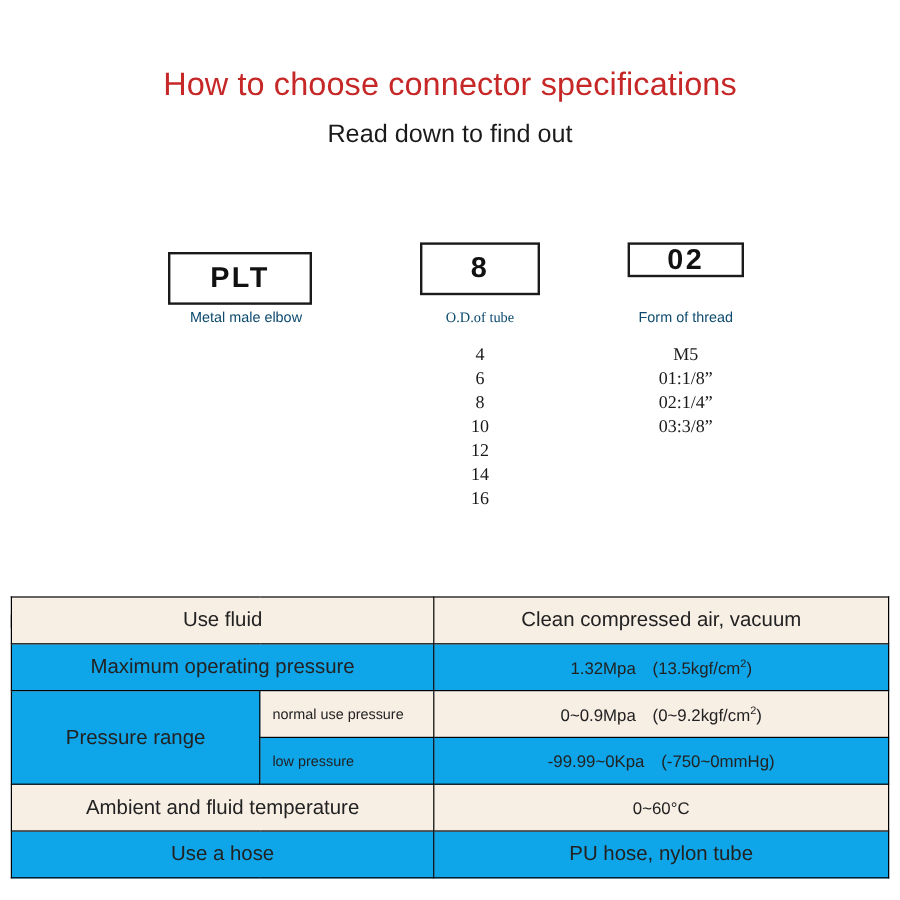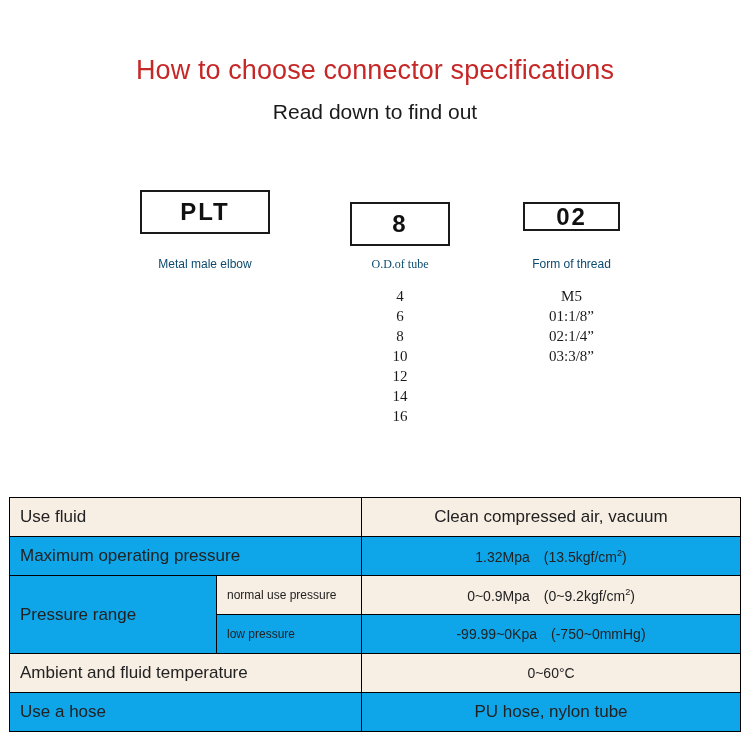--- a/index.html
+++ b/index.html
@@ -69,21 +69,21 @@
   }
   .code-list {
     position: absolute;
     text-align: center;
     font-family: "Liberation Serif", serif;
     font-size: 15px;
     line-height: 20px;
     color: #1a1a1a;
   }
 
-  #box-series      { left: 140px; top: 190px; width: 130px; height: 44px; }
+  #box-series      { left: 140px; top: 210px; width: 120px; height: 44px; }
   #box-size        { left: 350px; top: 202px; width: 100px; height: 44px; }
   #box-thread      { left: 523px; top: 202px; width: 97px; height: 29px; }
 
   #caption-series  { left: 140px; top: 257px; width: 130px; }
   #caption-size    { left: 350px; top: 257px; width: 100px; font-family: Liberation Serif, serif; }
   #caption-thread  { left: 513px; top: 257px; width: 117px; }
 
   #list-size       { left: 350px; top: 286px; width: 100px; }
   #list-thread     { left: 508px; top: 286px; width: 127px; }
 
@@ -111,21 +111,21 @@
   }
   #spec-table td {
     border: 1px solid #000000;
     padding: 0 10px;
     vertical-align: middle;
     font-family: "Liberation Sans", sans-serif;
     color: #222222;
   }
   td.label-cell {
     font-size: 17px;
-    text-align: left;
+    text-align: center;
     height: 38px;
   }
   td.sub-label-cell {
     font-size: 12px;
     text-align: left;
     height: 35px;
     color: #333333;
   }
   td.value-cell {
     text-align: center;

